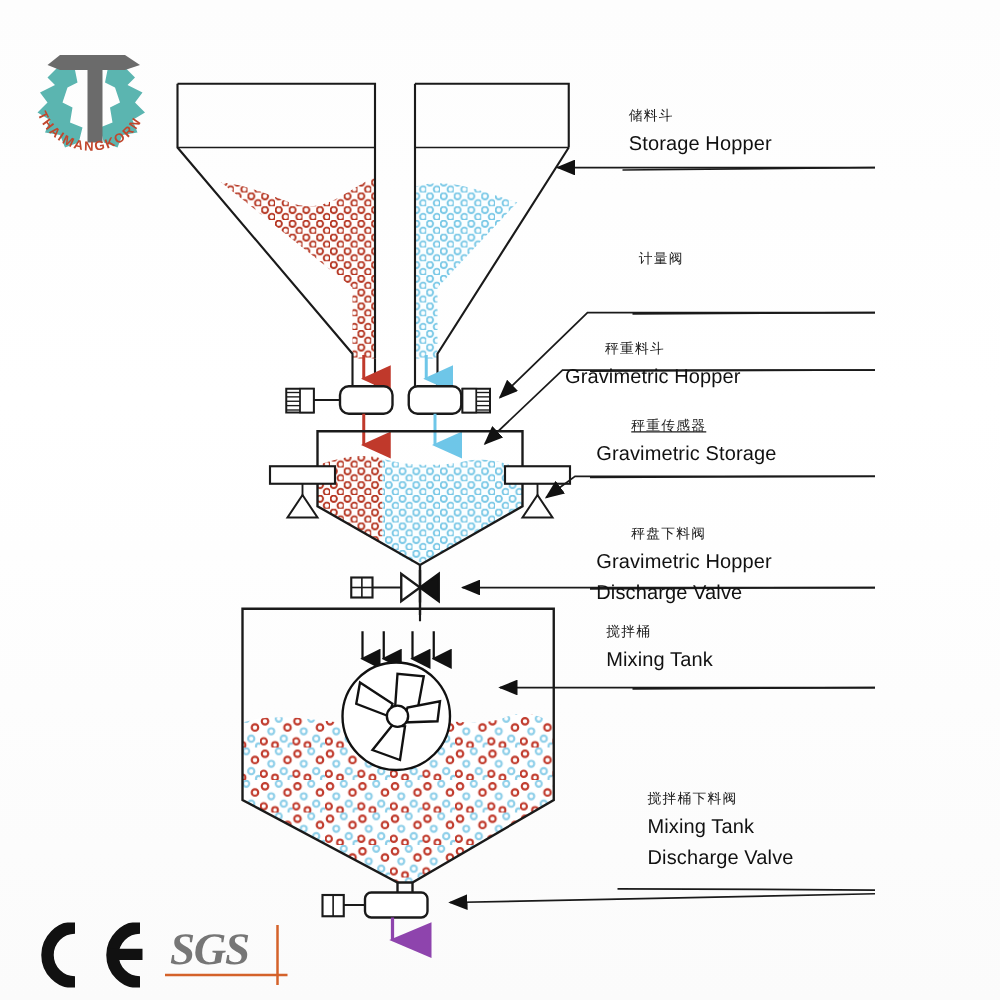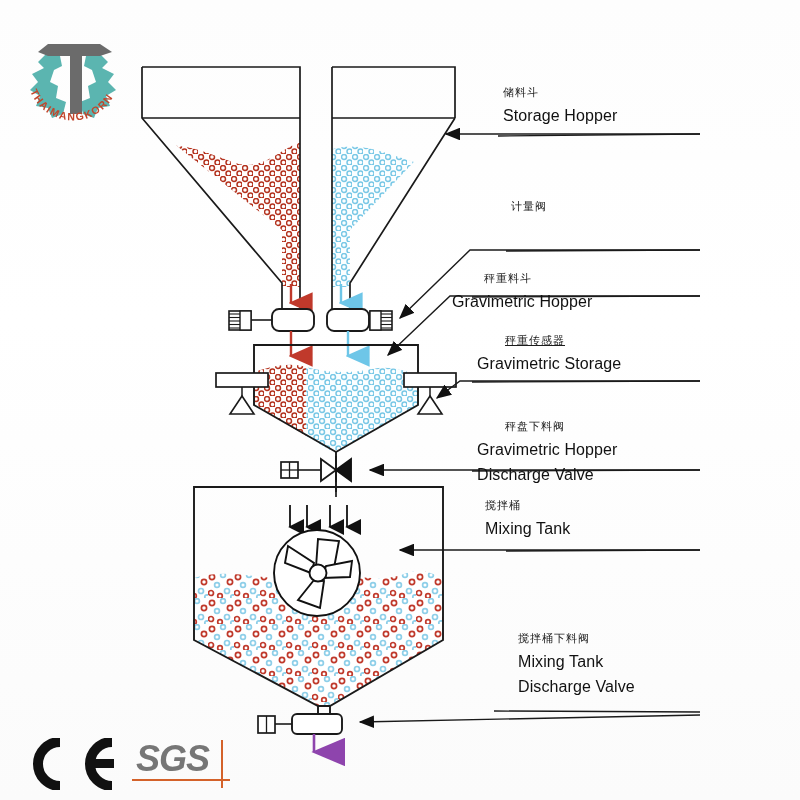--- a/index.html
+++ b/index.html
@@ -31,21 +31,21 @@
   }
 
   
   #logo{position:absolute;left:8px;top:22px;width:130px;height:104px;}
   
   #ce{position:absolute;left:22px;top:738px;width:96px;height:52px;}
   #sgs{position:absolute;left:130px;top:736px;width:110px;height:56px;}
   #sgs .sgstext{
     position:absolute;left:6px;top:2px;
     font-size:36px;font-weight:bold;font-style:italic;
-    color:#767676;font-family:Liberation Sans, sans-serif;
+    color:#767676;font-family:Liberation Serif, serif;
     letter-spacing:-1px;
   }
 </style>
 </head>
 <body>
 
 <div id="stage">
 
   <svg id="logo" viewBox="0 0 130 104">
     <g>

